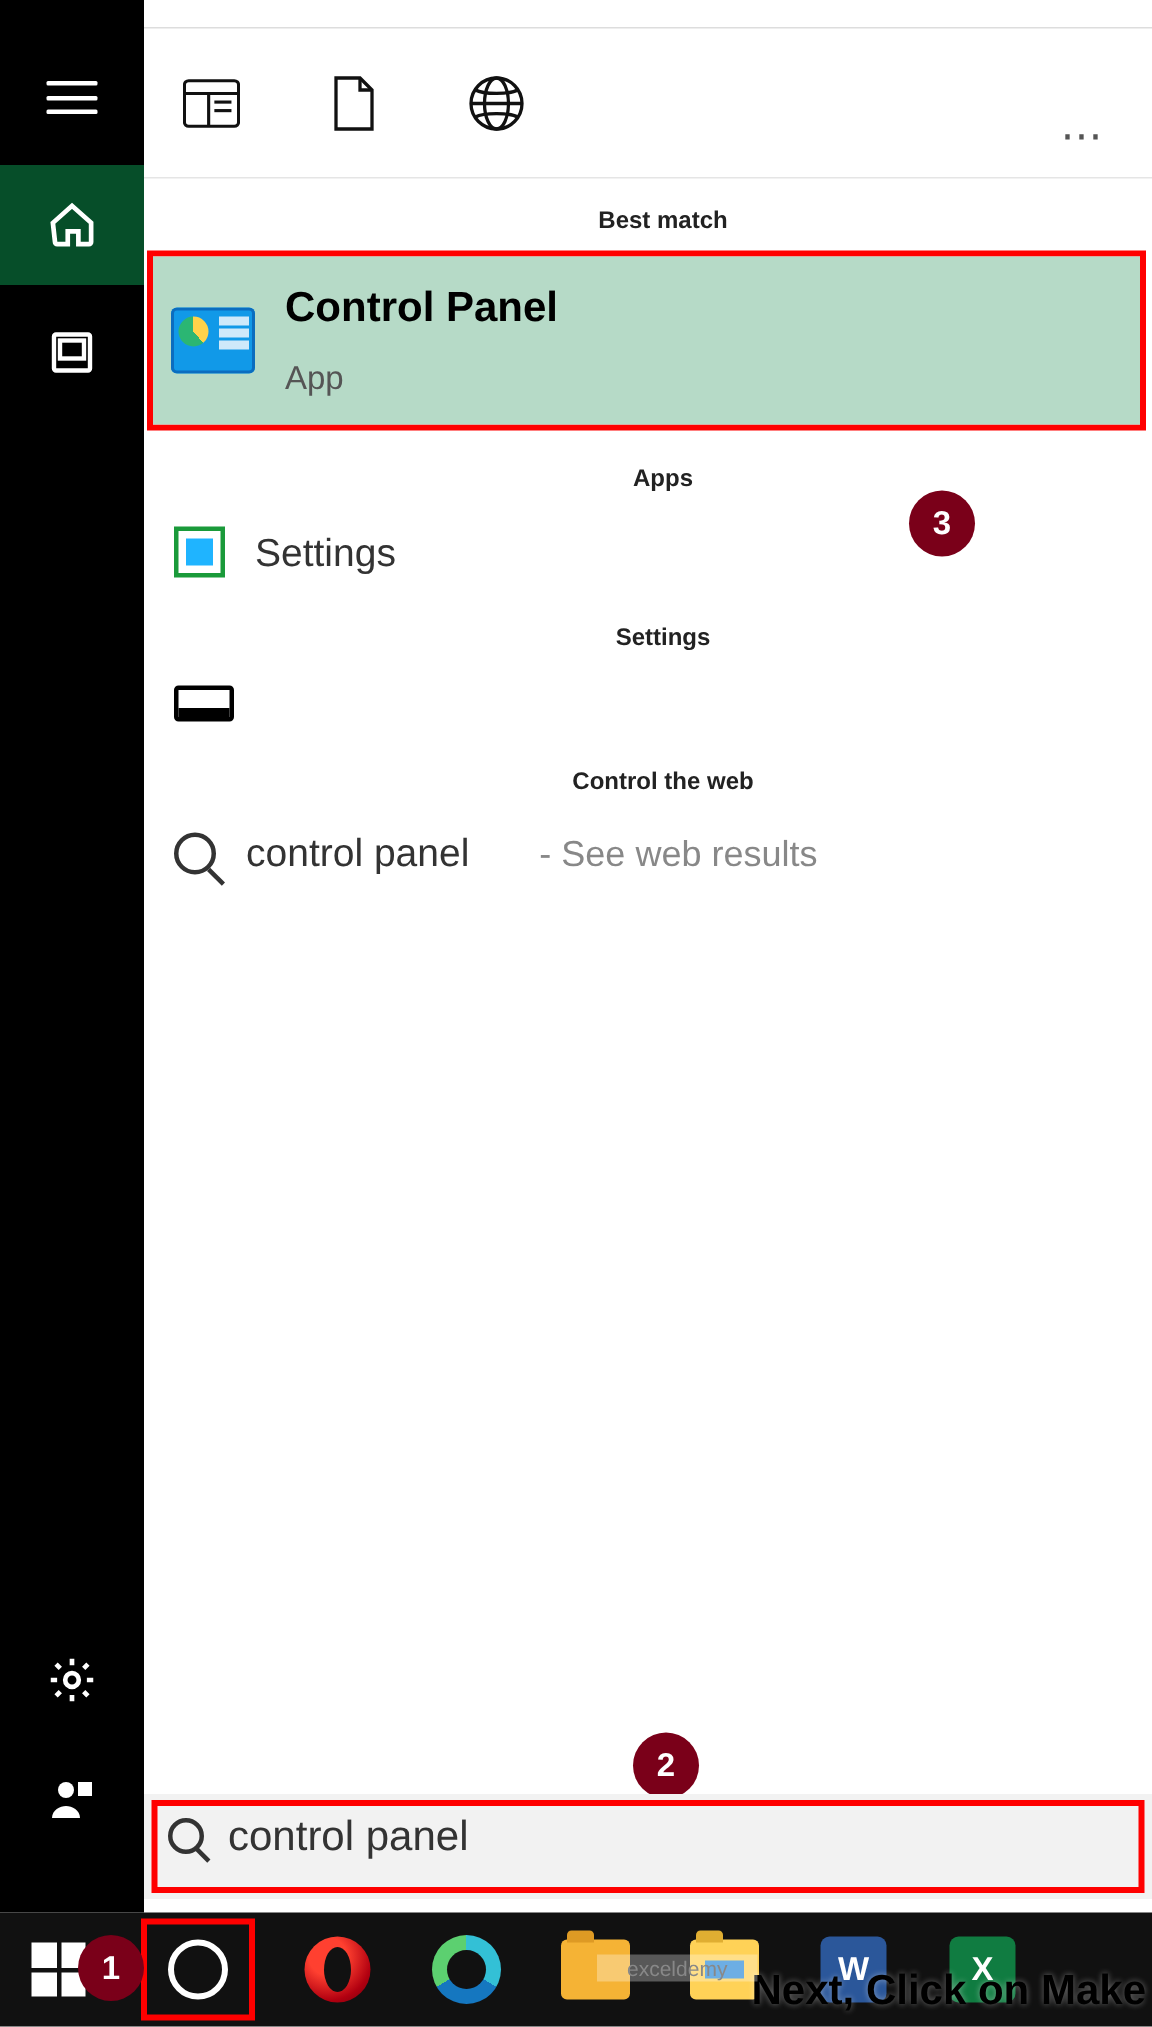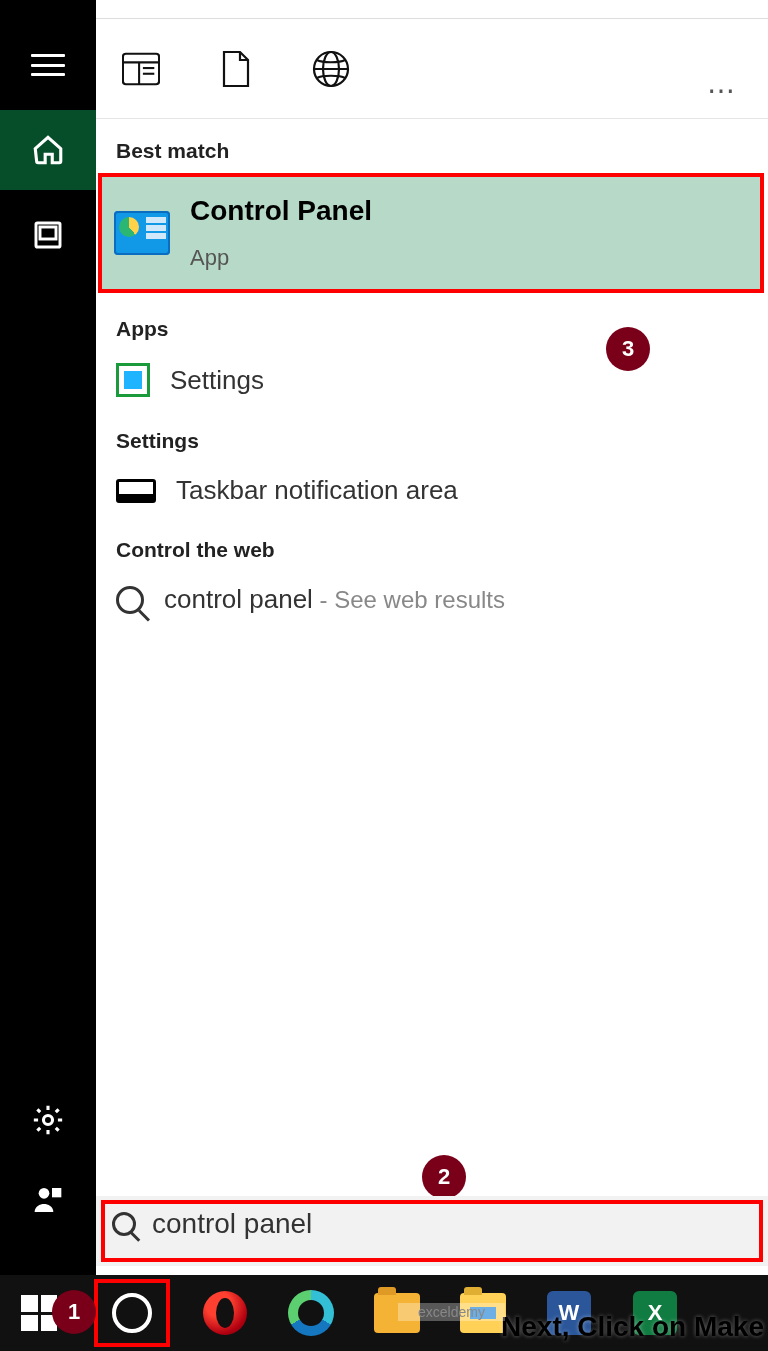--- a/index.html
+++ b/index.html
@@ -43,21 +43,21 @@
   .top-tabs {
     height: 100px;
     display:flex; align-items:center;
     gap: 55px;
     padding-left: 25px;
     border-bottom: 1px solid #e5e5e5;
     position: relative;
   }
   .tab-icon { width:40px; height:40px; display:flex; align-items:center; justify-content:center;}
   .top-more { position:absolute; right:30px; top:55px; font-size:28px; letter-spacing:3px; color:#555;}
-  .section-label { font-size:21px; font-weight:600; color:#222; padding:20px 0 10px 20px;}
+  .section-label { font-size:16px; font-weight:600; color:#222; padding:20px 0 10px 20px;text-align:center;}
   
   .best-match-wrap { border:4px solid #ff0000; margin:0 4px 4px 2px;}
   .best-match {
     background:#b6dac7;
     display:flex; align-items:center;
     padding:18px 12px;
     gap:20px;
   }
   .cp-icon {
     width:56px; height:44px; background:#1199e8; border-radius:4px; position:relative;
@@ -93,21 +93,21 @@
     border:1px solid #8abde0; transform:skewX(-12deg);
   }
   .taskbar-rect{
     width:40px; height:24px; border:3px solid #000; border-radius:3px; position:relative;
   }
   .taskbar-rect::after{content:""; position:absolute; left:0; right:0; bottom:0; height:6px; background:#000;}
   .search-icon{
     width:28px; height:28px; border:3px solid #333; border-radius:50%; position:relative;
   }
   .search-icon::after{content:""; position:absolute; width:14px; height:3px; background:#333; bottom:-6px; right:-10px; transform:rotate(45deg);}
-  .web-sub{ color:#888; font-size:24px;}
+  .web-sub{ color:#888; font-size:24px;margin-left:40px;}
   
   .search-box-wrap{
     position:absolute; left:96px; top:1196px; width:672px; height:70px;
     background:#f2f2f2;
   }
   .search-box-border{ position:absolute; left:5px; top:4px; right:5px; bottom:4px; border:4px solid #ff0000;}
   .search-inner{ position:absolute; left:16px; top:12px; display:flex; align-items:center; gap:16px;}
   .sb-icon{ width:24px; height:24px; border:3px solid #333; border-radius:50%; position:relative;}
   .sb-icon::after{content:""; position:absolute; width:12px; height:3px; background:#333; bottom:-5px; right:-8px; transform:rotate(45deg);}
   .sb-text{ font-size:28px; color:#333;}
@@ -220,21 +220,20 @@
 
   <div class="section-label">Apps</div>
   <div class="row">
     <div class="settings-icon"></div>
     <div class="lbl">Settings</div>
   </div>
 
   <div class="section-label">Settings</div>
   <div class="row">
     <div class="taskbar-rect"></div>
-    <div class="lbl">Taskbar notification area</div>
   </div>
 
   <div class="section-label">Control the web</div>
   <div class="row">
     <div class="search-icon"></div>
     <div class="lbl">
       <span>control panel</span><span class="web-sub"> - See web results</span>
     </div>
   </div>
 </div>

